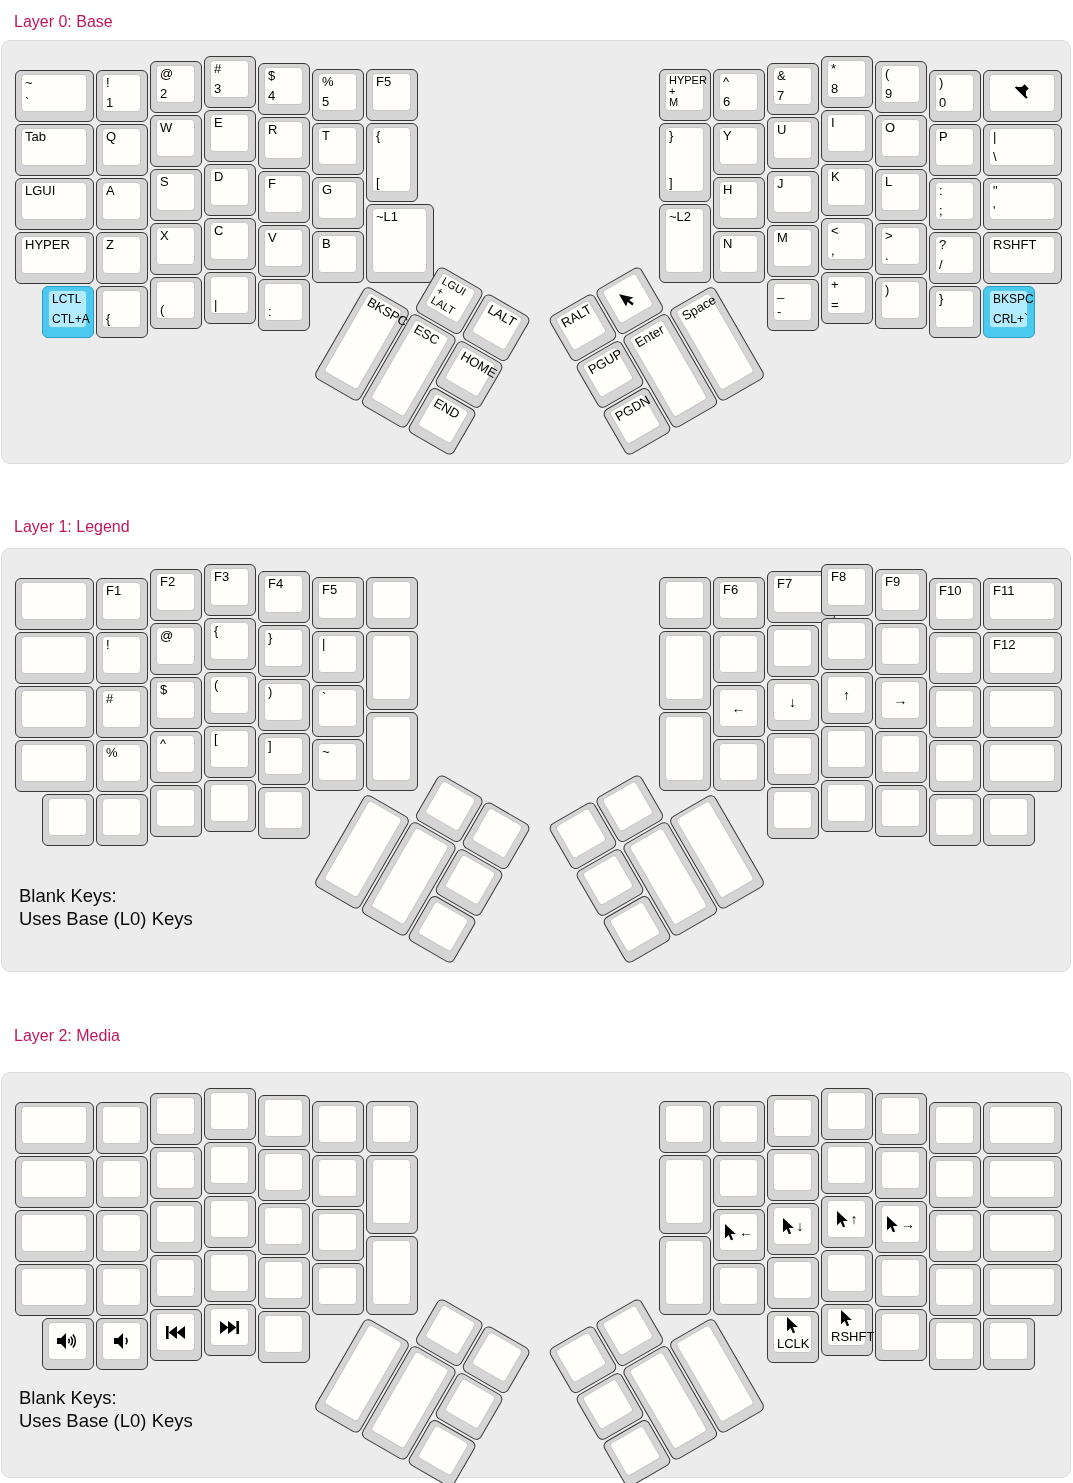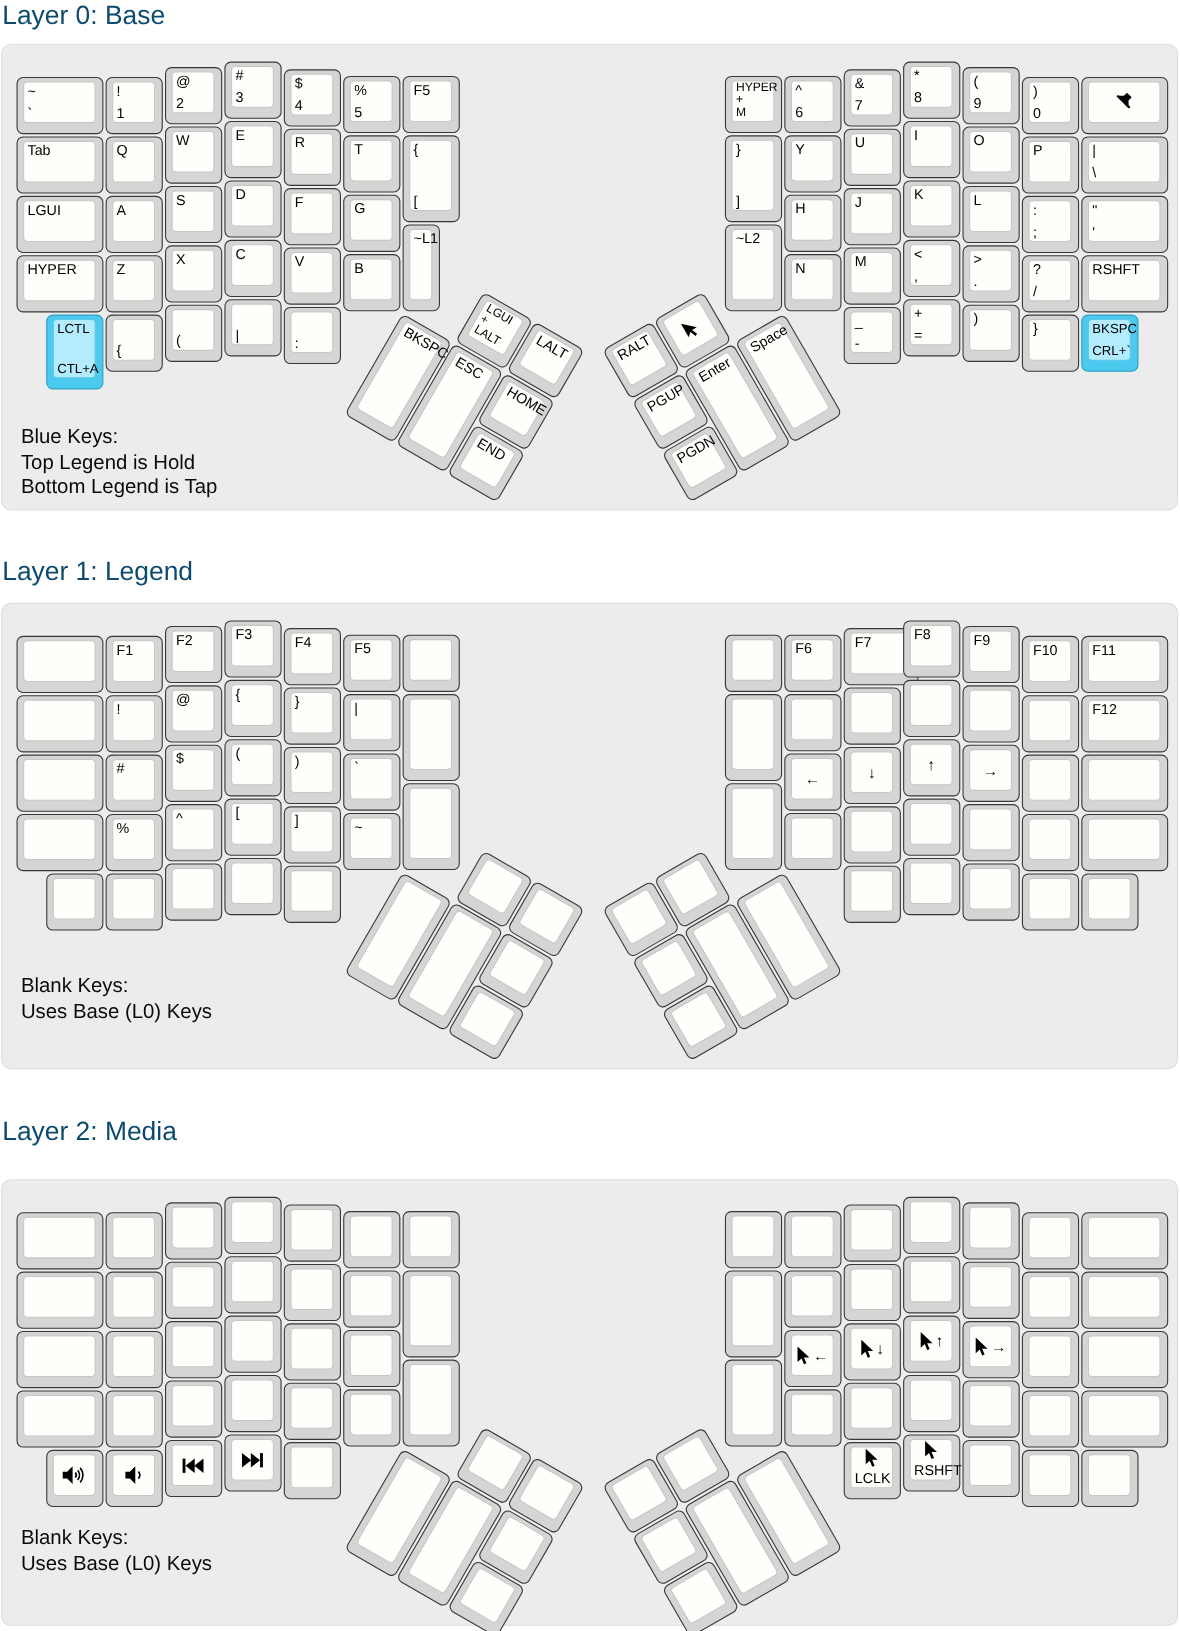--- a/index.html
+++ b/index.html
@@ -1,18 +1,18 @@
 <!DOCTYPE html>
 <html><head>
 <meta charset="utf-8">
 <style>
   html,body{margin:0;padding:0;background:#fff;}
   .page{position:relative;width:1073px;height:1483px;overflow:hidden;background:#fff;
         font-family:"Liberation Sans",sans-serif;color:#000;}
-  .layer-title{position:absolute;left:2px;margin:0;font-size:24px;font-weight:400;color:#0c4a6e;}
+  .layer-title{position:absolute;left:2px;margin:12px;font-size:16px;font-weight:400;color:#be185d;}
   .panel{position:absolute;left:1px;width:1070px;background:#ececec;border:1px solid #ddd;
          border-radius:9px;box-sizing:border-box;}
   .keys{position:absolute;left:13px;top:15px;width:1046px;height:1px;}
   .key{position:absolute;background:#d5d5d5;border:1.5px solid #383838;border-radius:6px;
        box-sizing:border-box;}
   .key .cap{position:absolute;left:5px;top:3px;right:6px;bottom:9px;background:#fffefa;
        border:1px solid #c7c7c7;border-radius:4px;box-sizing:border-box;padding:1px 3px;
        display:flex;flex-direction:column;justify-content:space-between;overflow:visible;}
   .key.blue{background:#4cc9ef;border-color:#2e9fc4;}
   .key.blue .cap{background:#b2ecfe;border-color:#5ec8e8;}
@@ -166,21 +166,21 @@
           <div class="cap only-top">
             <div class="leg top">F5</div>
           </div>
         </div>
         <div class="key" style="left: 351px; top: 67px; width: 52px; height: 79px;">
           <div class="cap">
             <div class="leg top">{</div>
             <div class="leg bot">[</div>
           </div>
         </div>
-        <div class="key" style="left: 351px; top: 148px; width: 34px; height: 79px;">
+        <div class="key" style="left: 351px; top: 148px; width: 68px; height: 79px;">
           <div class="cap only-top">
             <div class="leg top">~L1</div>
           </div>
         </div>
         <div class="key" style="left: 644px; top: 13px; width: 52px; height: 52px;">
           <div class="cap">
             <div class="leg lines">HYPER
 +
 M</div>
           </div>
@@ -327,21 +327,21 @@
           <div class="cap">
             <div class="leg top">"</div>
             <div class="leg bot">'</div>
           </div>
         </div>
         <div class="key" style="left: 968px; top: 176px; width: 79px; height: 52px;">
           <div class="cap only-top">
             <div class="leg top">RSHFT</div>
           </div>
         </div>
-        <div class="key blue" style="left: 27px; top: 230px; width: 52px; height: 68px;">
+        <div class="key blue" style="left: 27px; top: 230px; width: 52px; height: 52px;">
           <div class="cap">
             <div class="leg top">LCTL</div>
             <div class="leg bot">CTL+A</div>
           </div>
         </div>
         <div class="key" style="left: 81px; top: 230px; width: 52px; height: 52px;">
           <div class="cap only-bottom">
             <div class="leg bot">{</div>
           </div>
         </div>
@@ -452,25 +452,20 @@
               <div class="leg top">PGUP</div>
             </div>
           </div>
           <div class="key" style="left: -160px; top: 54px; width: 52px; height: 52px;">
             <div class="cap only-top">
               <div class="leg top">PGDN</div>
             </div>
           </div>
         </div>
       </div>
-    <div class="note" style="top:345px">
-      <div class="note-line">Blue Keys:</div>
-      <div class="note-line">Top Legend is Hold</div>
-      <div class="note-line">Bottom Legend is Tap</div>
-    </div>
   </div>
 
   <h2 class="layer-title" style="top:506px">Layer 1: Legend</h2>
   <div class="panel" style="top:548px;height:424px">
     <div class="keys">
         <div class="key" style="left: 0px; top: 14px; width: 79px; height: 52px;">
           <div class="cap"></div>
         </div>
         <div class="key" style="left: 0px; top: 68px; width: 79px; height: 52px;">
           <div class="cap"></div>

